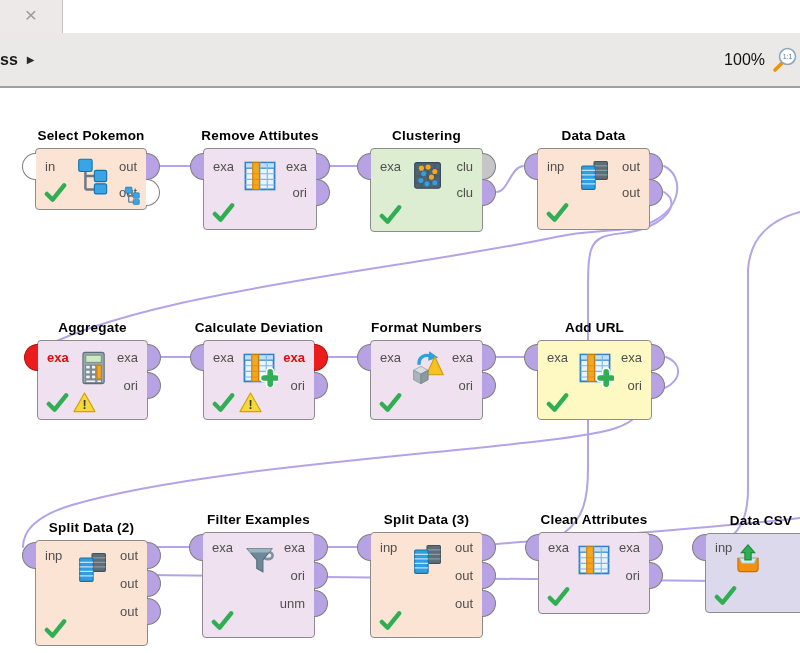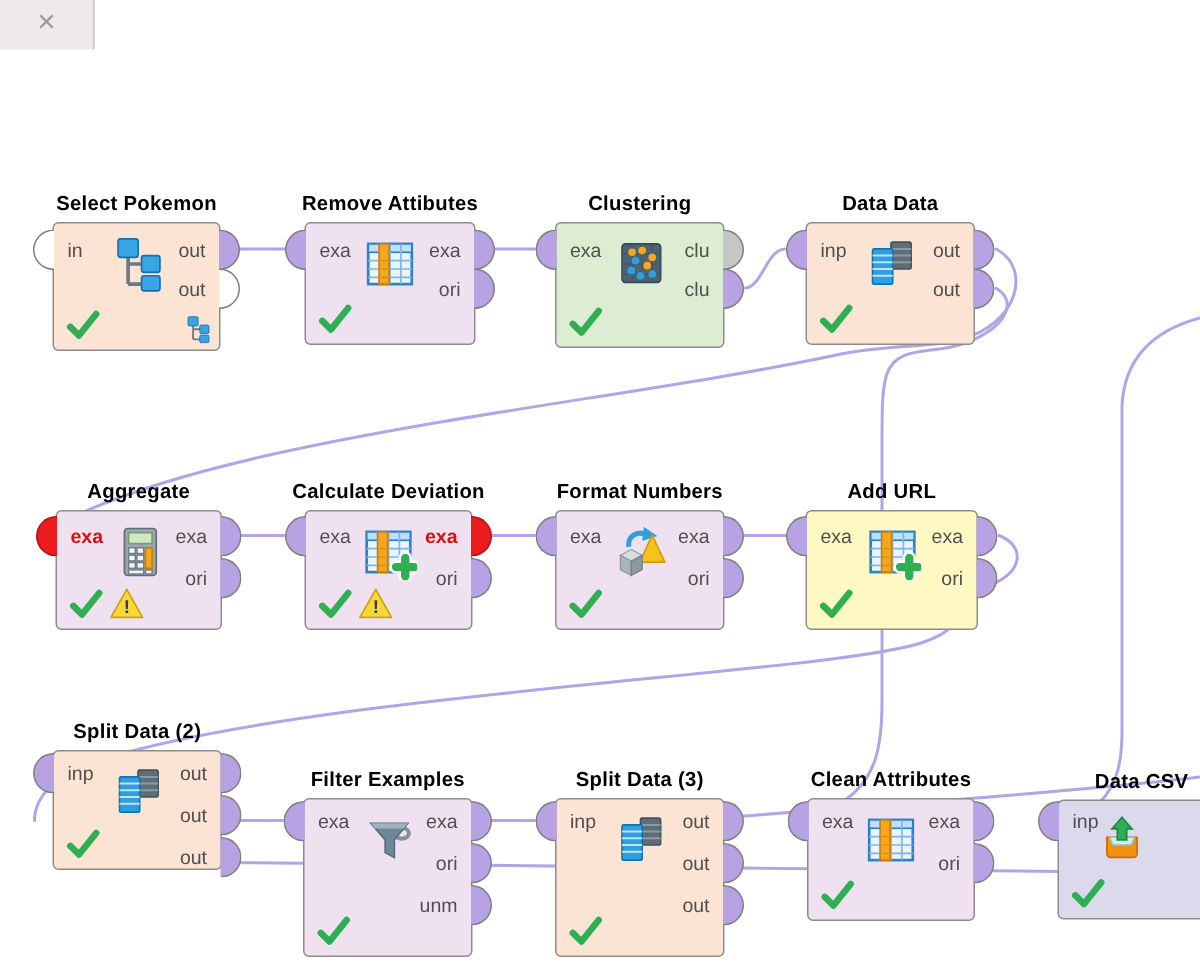--- a/index.html
+++ b/index.html
@@ -49,21 +49,21 @@
       <path d="M 148 357 L 203 357" fill="none" stroke="#b3a3e8" stroke-width="2" stroke-linecap="round" style="pointer-events: auto;"></path>
       <path d="M 315 357 L 370 357" fill="none" stroke="#b3a3e8" stroke-width="2" stroke-linecap="round" style="pointer-events: auto;"></path>
       <path d="M 483 357 L 537 357" fill="none" stroke="#b3a3e8" stroke-width="2" stroke-linecap="round" style="pointer-events: auto;"></path>
       <path d="M 666 357 C 684 364,682 382,660 390 C 648 395,642 398,640 406 C 638 414,636 421,616 428 C 556 449,220 461,72 505 C 42 514,23 528,23 547" fill="none" stroke="#b3a3e8" stroke-width="2" stroke-linecap="round" style="pointer-events: auto;"></path>
       <path d="M 148 547 L 202 547" fill="none" stroke="#b3a3e8" stroke-width="2" stroke-linecap="round" style="pointer-events: auto;"></path>
       <path d="M 148 575 L 800 582" fill="none" stroke="#b3a3e8" stroke-width="2" stroke-linecap="round" style="pointer-events: auto;"></path>
       <path d="M 315 547 L 370 547" fill="none" stroke="#b3a3e8" stroke-width="2" stroke-linecap="round" style="pointer-events: auto;"></path>
       <path d="M 483 545 C 600 536,724 527,800 518" fill="none" stroke="#b3a3e8" stroke-width="2" stroke-linecap="round" style="pointer-events: auto;"></path>
     </svg>
   <div id="ops">
-      <div class="op" style="left: 35px; top: 148px; width: 112px; height: 86px; background: rgb(252, 228, 212);">
+      <div class="op" style="left: 35px; top: 148px; width: 112px; height: 62px; background: rgb(252, 228, 212);">
         <span class="op-title">Select Pokemon</span>
         <div class="port pleft" style="top: 4px; background: rgb(255, 255, 255);"></div>
         <span class="plabel lleft" style="top: 10px;">in</span>
         <div class="port pright" style="top: 4px; background: rgb(183, 162, 227);"></div>
         <span class="plabel lright" style="top: 10px;">out</span>
         <div class="port pright" style="top: 30px; background: rgb(255, 255, 255);"></div>
         <span class="plabel lright" style="top: 36px;">out</span>
         <span class="op-icon"><svg viewBox="0 0 34 34">
             <path d="M12 12 V29 M12 17 H21 M12 29 H21" stroke="#6b7a85" stroke-width="2.2" fill="none"></path>
             <rect x="6" y="2" width="12" height="11" rx="1.5" fill="#38a5e6" stroke="#1472aa"></rect>
@@ -231,21 +231,21 @@
             <path d="M4 15 H30 M4 20 H30 M4 25 H30 M17 5 V29 M23.5 5 V29" stroke="#7fb6e6" stroke-width="1" fill="none"></path>
             <rect x="10.5" y="5" width="6" height="24" fill="#f6a71f" stroke="#c87f0a"></rect>
             <path d="M10.5 15 H16.5 M10.5 20 H16.5 M10.5 25 H16.5" stroke="#e0940e" stroke-width="1" fill="none"></path>
             <path d="M21.5 26 H32.5 M27 20.5 V31.5" stroke="#ffffff" stroke-width="8" stroke-linecap="round" fill="none"></path>
             <path d="M21.5 26 H32.5 M27 20.5 V31.5" stroke="#2fae54" stroke-width="5" stroke-linecap="round" fill="none"></path>
           </svg></span>
         <span class="badge b0"><svg viewBox="0 0 24 24">
             <path d="M3 13.5 L9 19.5 L21 4.5" stroke="#2fae54" stroke-width="4.6" fill="none" stroke-linecap="round" stroke-linejoin="round"></path>
           </svg></span>
       </div>
-      <div class="op" style="left: 35px; top: 500px; width: 113px; height: 80px; background: rgb(252, 228, 212);">
+      <div class="op" style="left: 35px; top: 540px; width: 113px; height: 106px; background: rgb(252, 228, 212);">
         <span class="op-title">Split Data (2)</span>
         <div class="port pleft" style="top: 1px; background: rgb(183, 162, 227);"></div>
         <span class="plabel lleft" style="top: 7px;">inp</span>
         <div class="port pright" style="top: 1px; background: rgb(183, 162, 227);"></div>
         <span class="plabel lright" style="top: 7px;">out</span>
         <div class="port pright" style="top: 29px; background: rgb(183, 162, 227);"></div>
         <span class="plabel lright" style="top: 35px;">out</span>
         <div class="port pright" style="top: 57px; background: rgb(183, 162, 227);"></div>
         <span class="plabel lright" style="top: 63px;">out</span>
         <span class="op-icon"><svg viewBox="0 0 34 34">
@@ -330,13 +330,27 @@
           </svg></span>
       </div>
     </div>
 
   <div id="tabbar">
     <div id="tabclose">
       <span class="x">×</span>
     </div>
   </div>
 
+  <div id="toolbar">
+    <span class="crumb">ss</span>
+    <span class="crumb-arrow">▶</span>
+    <span class="zoom-wrap">
+      <span class="zoom-level">100%</span>
+      <span class="zoom-icon">
+        <svg viewBox="0 0 27 27" width="27" height="27">
+          <line x1="4" y1="24" x2="11.5" y2="16.5" stroke="#f29111" stroke-width="3.6" stroke-linecap="round"></line>
+          <circle cx="16.5" cy="10.5" r="8" fill="#ffffff" stroke="#8aa7c0" stroke-width="1.6"></circle>
+          <text x="16.5" y="13.2" text-anchor="middle" font-size="7" fill="#4a7ba6">1:1</text>
+        </svg>
+      </span>
+    </span>
+  </div>
 </div>
 
 </body></html>

